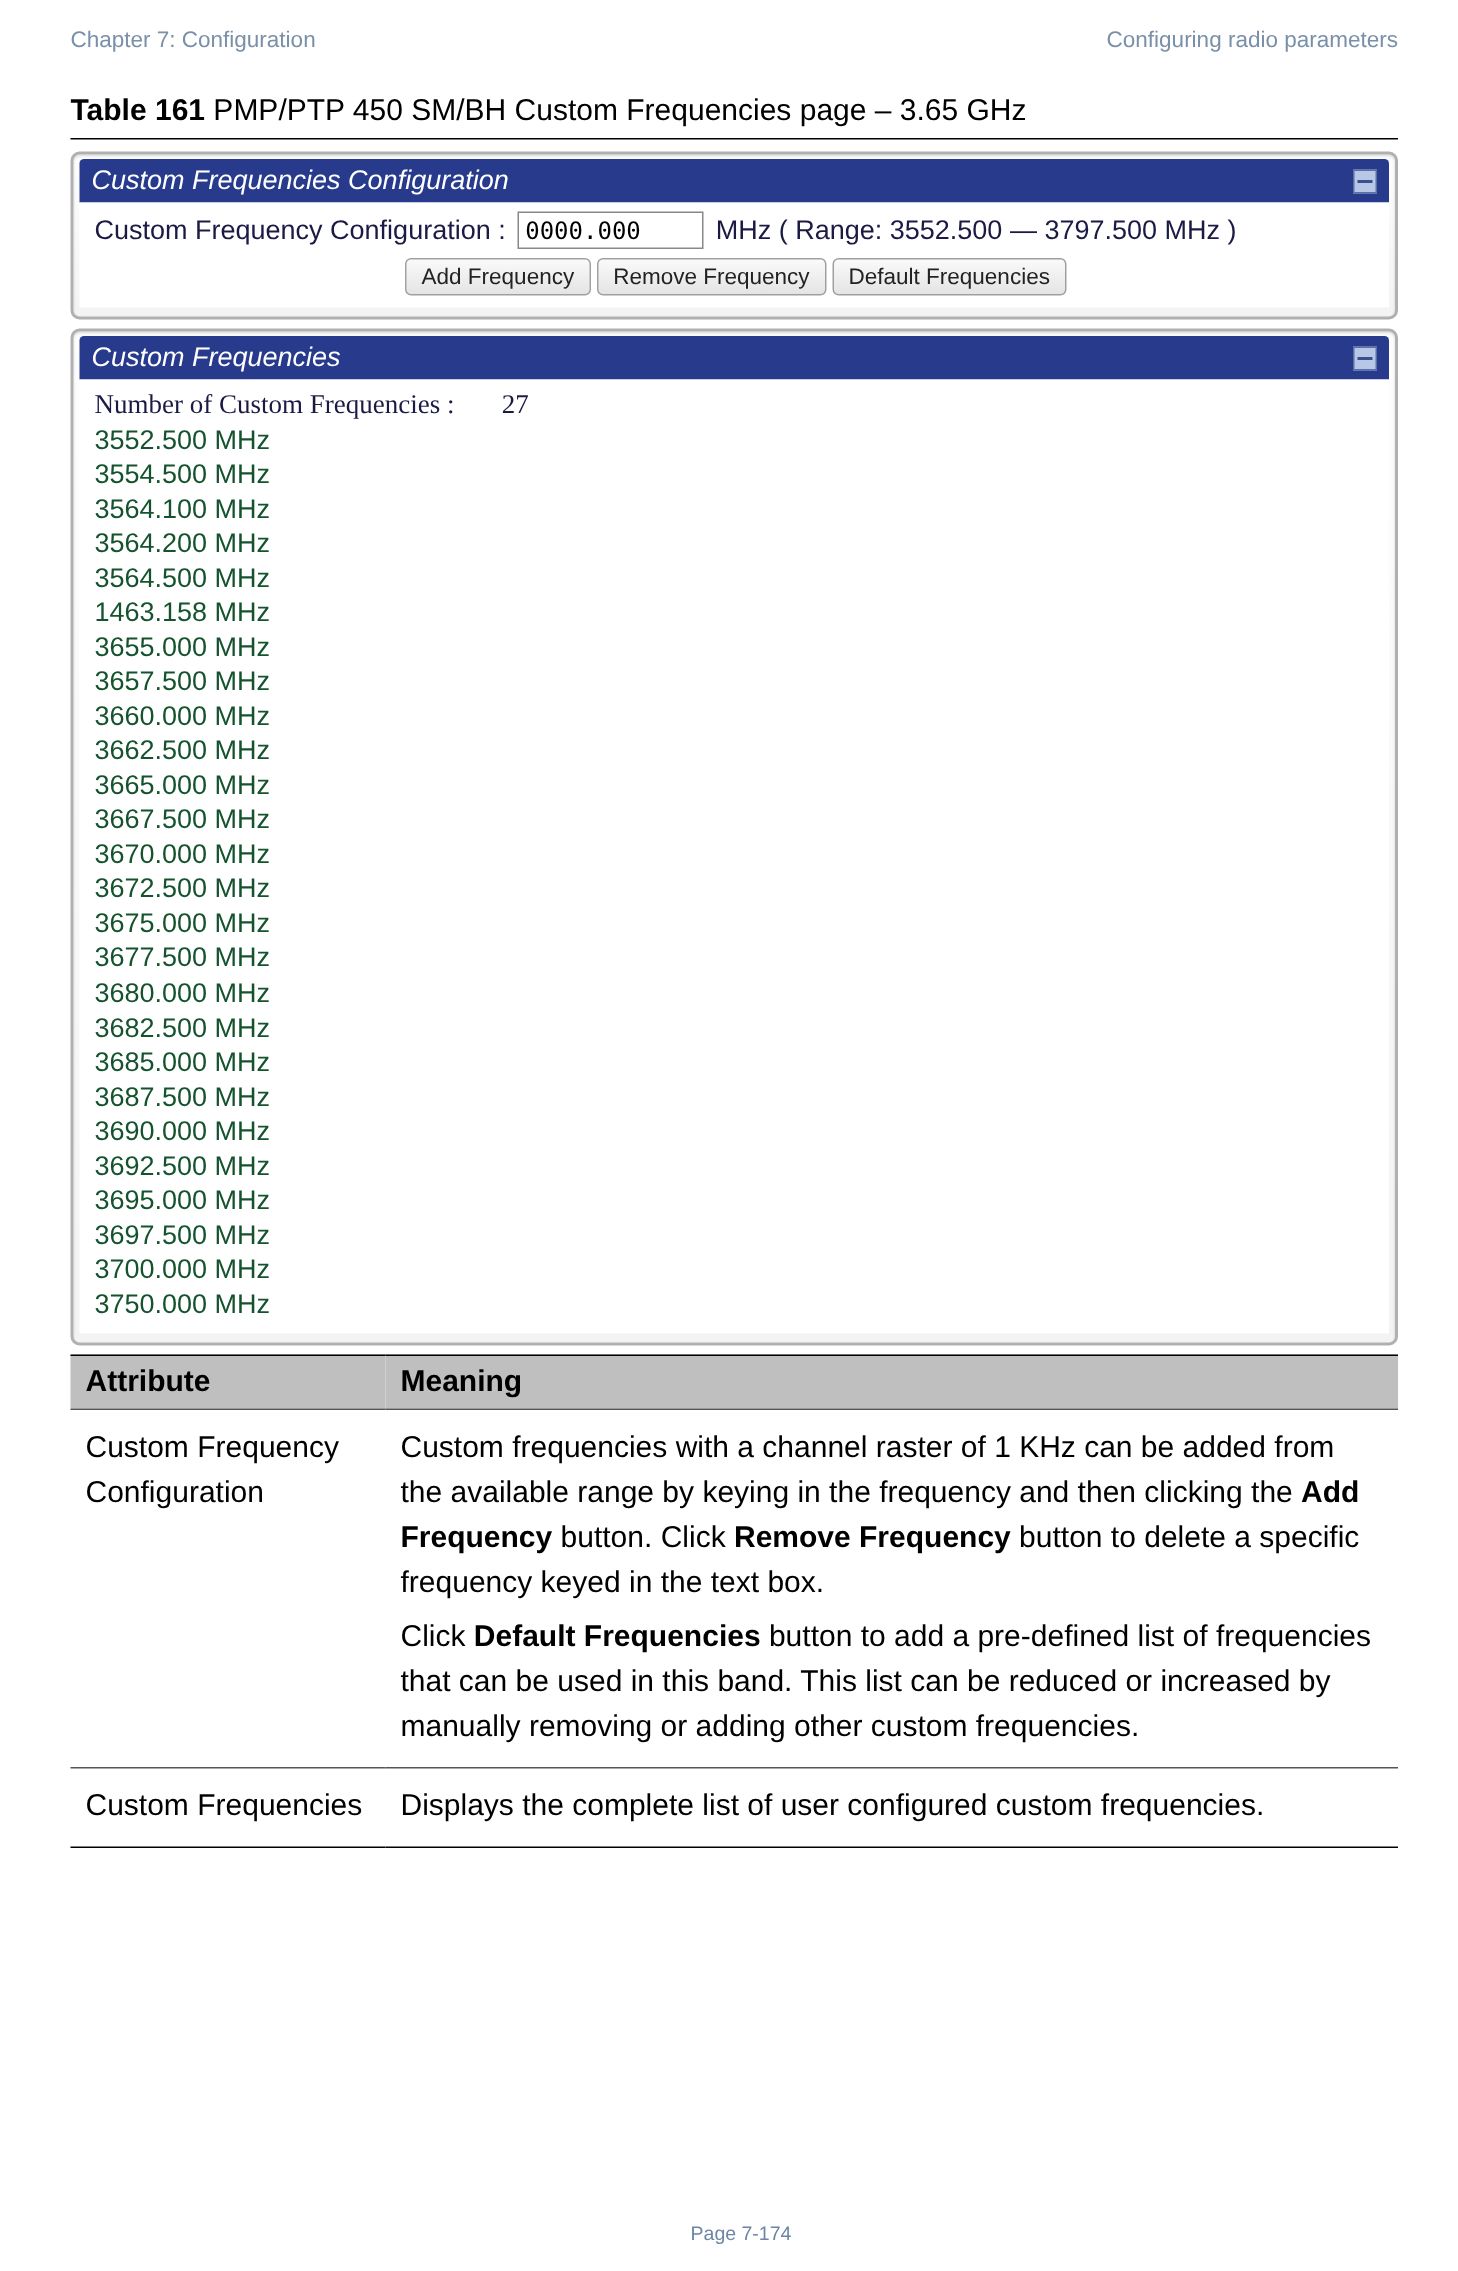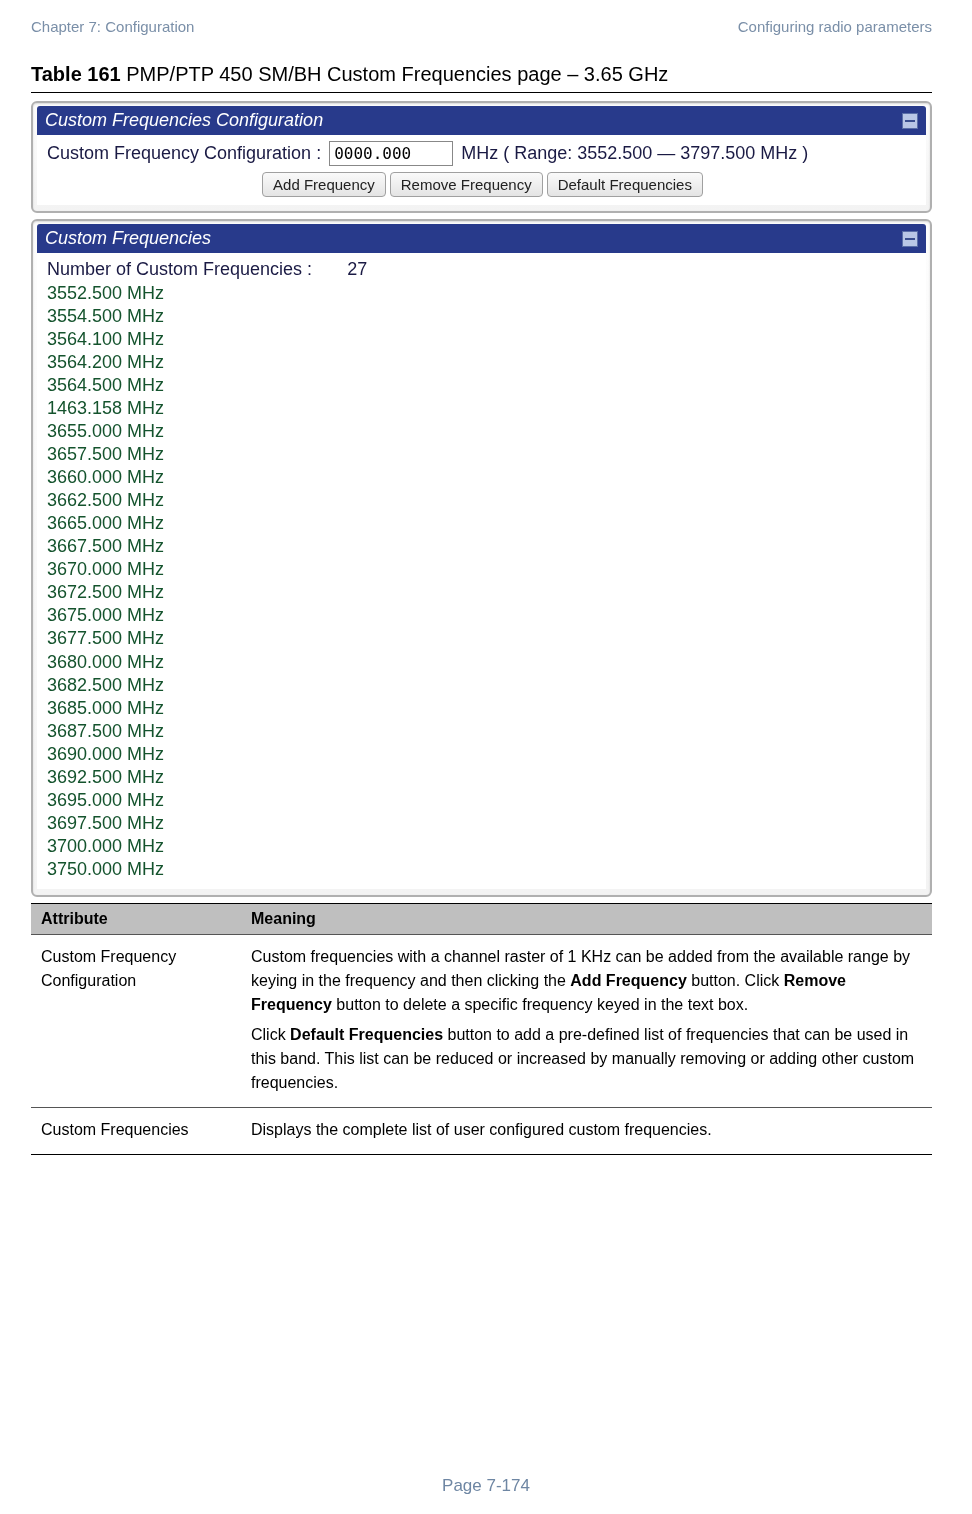--- a/index.html
+++ b/index.html
@@ -8,20 +8,21 @@
     padding: 0;
     font-family: Arial, Helvetica, sans-serif;
     background: #fff;
     color: #000;
     width: 972px;
   }
   .page {
     padding: 18px 40px 30px 31px;
     position: relative;
     min-height: 1514px;
+    margin-left: 16px;
   }
   .header-row {
     display: flex;
     justify-content: space-between;
     font-size: 15px;
     color: #7a8fa8;
     margin-bottom: 28px;
   }
   .table-caption {
     font-size: 20px;
@@ -95,32 +96,32 @@
     border: 1px solid #a0a0a0;
     border-radius: 4px;
     color: #222;
     cursor: pointer;
   }
   .btn-row {
     display: flex;
     gap: 4px;
     justify-content: center;
   }
-  .freq-count-row { margin-bottom: 2px; }
+  .freq-count-row { margin-bottom: 2px; font-family: Liberation Serif, serif; }
   .freq-list {
     line-height: 1.28;
     font-size: 18px;
     color: #14532d;
   }
 
   
   .desc-table {
     width: 100%;
     border-collapse: collapse;
-    font-size: 16px;
+    font-size: 20px;
     margin-top: 2px;
   }
   .desc-table thead th {
     background: #bfbfbf;
     text-align: left;
     font-weight: bold;
     padding: 6px 10px;
     border-top: 1px solid #000;
     border-bottom: 1px solid #555;
   }
@@ -135,21 +136,21 @@
   }
   .col-attr { width: 210px; }
   .b { font-weight: bold; }
 
   .footer {
     position: absolute;
     bottom: 18px;
     left: 0; right: 0;
     text-align: center;
     color: #6e86a3;
-    font-size: 17px;
+    font-size: 13px;
   }
 </style>
 </head>
 <body>
 
 <div class="page">
 
   <div class="header-row">
     <span>Chapter 7:  Configuration</span>
     <span>Configuring radio parameters</span>

